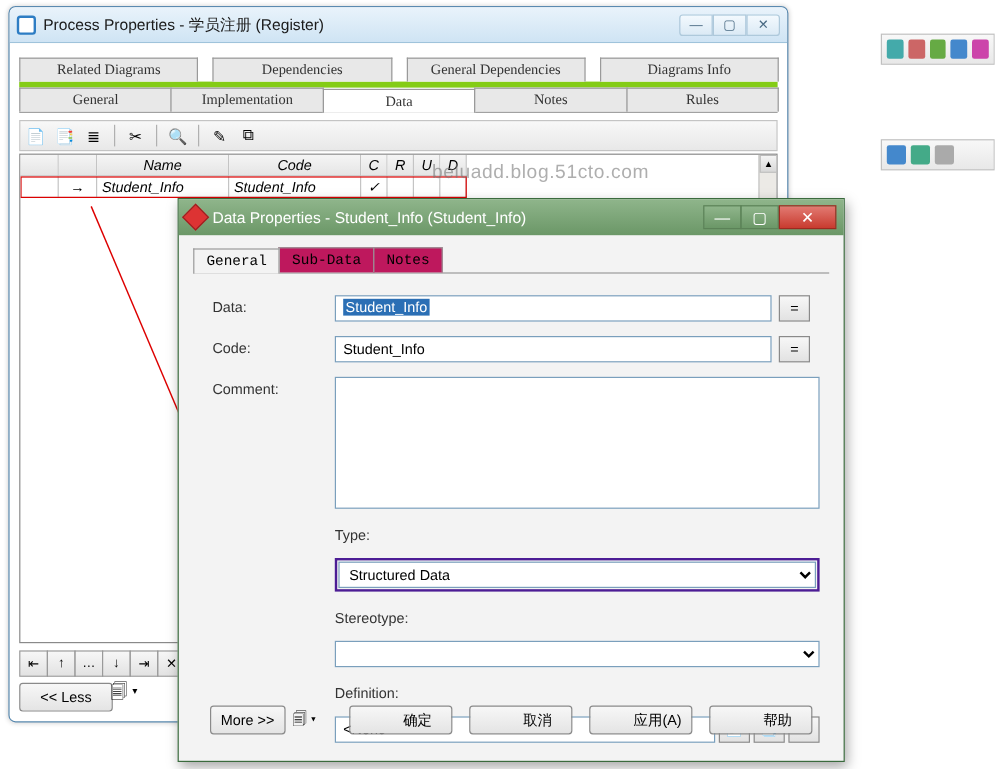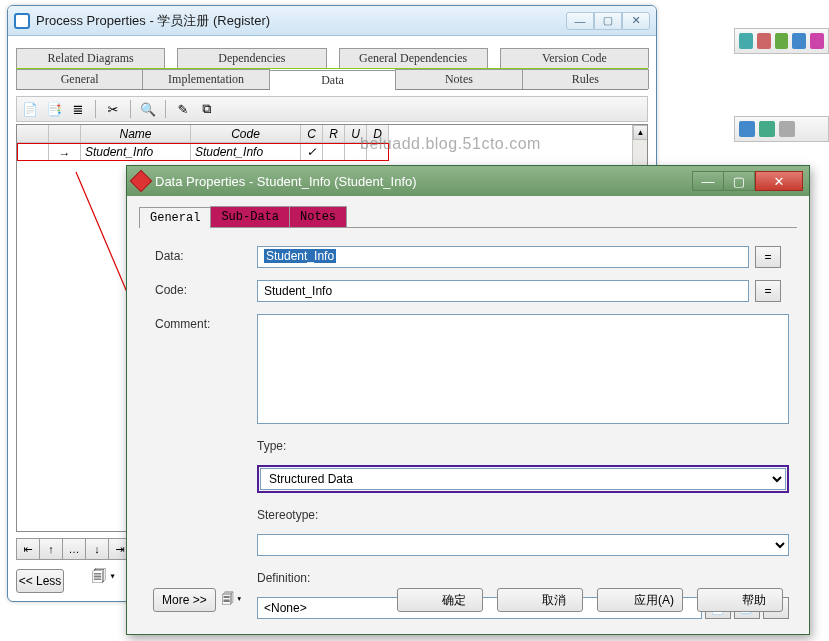--- a/index.html
+++ b/index.html
@@ -16,21 +16,21 @@
 .win1 .title-icon { width:16px; height:16px; border:2px solid #2d7dc4; border-radius:3px; background:#fff;}
 .win1 .title { flex:1; font-size:13px; }
 .ctrl-btns { display:flex; gap:0; }
 .ctrl-btn { width:28px; height:18px; border:1px solid #aec9db; background:linear-gradient(#f3f9fe,#dbeaf5); display:flex; align-items:center; justify-content:center; color:#4a6b84; font-size:11px; cursor:default;}
 .ctrl-btn:first-child{ border-radius:3px 0 0 3px;}
 .ctrl-btn:last-child{ border-radius:0 3px 3px 0;}
 
 .win1 .client { position:absolute; left:8px; top:42px; right:8px; bottom:8px; }
 
 
-.tabrow { display:flex; border-bottom:1px solid #84cc16;gap:13px; }
+.tabrow { display:flex; border-bottom:5px solid #84cc16;gap:13px; }
 .tabrow2 { display:flex; border-bottom:1px solid #8a8a8a; }
 .tab { flex:1; text-align:center; padding:2px 6px; font-size:12px; background:#e8e8e8; border:1px solid #9a9a9a; border-bottom:none; margin-right:-1px; font-family:"Courier New",monospace; color:#333; cursor:default;}
 .tab.active { background:#fff; position:relative; top:1px; }
 .tabrow .tab{ font-family: "Segoe UI", Tahoma; }
 .tabrow2 .tab{ font-family: "Segoe UI", Tahoma; }
 
 
 .toolbar1 { margin-top:6px; height:26px; border:1px solid #c4c4c4; background:linear-gradient(#f8f8f8,#e8e8e8); display:flex; align-items:center; padding:0 4px; gap:6px;}
 .tb-ico { width:18px; height:18px; display:inline-flex; align-items:center; justify-content:center; font-size:13px;}
 .sep { width:1px; height:18px; background:#b0b0b0; margin:0 2px;}
@@ -42,30 +42,30 @@
 .th { background:linear-gradient(#f5f5f5,#e5e5e5); font-weight:normal; }
 .td.name,.td.code { justify-content:flex-start;}
 .redbox { position:absolute; border:1px solid #d00; pointer-events:none;}
 .scrollbar-v { position:absolute; right:0; top:0; width:15px; height:100%; background:#eceae6; border-left:1px solid #c4c4c4;}
 .sb-btn{width:15px;height:15px;background:linear-gradient(#f4f4f4,#d8d8d8);border:1px solid #bbb;display:flex;align-items:center;justify-content:center;font-size:8px;}
 .scrollbar-v .sb-btn:last-child{position:absolute;bottom:0;}
 
 .nav-btns { margin-top:6px; display:flex; gap:0;}
 .nav-btns .nb { width:24px; height:22px; border:1px solid #9a9a9a; background:linear-gradient(#f7f7f7,#e2e2e2); display:flex; align-items:center; justify-content:center; font-size:11px; margin-right:-1px;}
 
-.less-btn { position:absolute; left:0; bottom:0; width:48px; height:24px; border:1px solid #8a8a8a; background:linear-gradient(#f7f7f7,#e4e4e4); display:flex; align-items:center; justify-content:center; gap:4px; border-radius:3px;}
+.less-btn { position:absolute; left:0; bottom:0; width:78px; height:24px; border:1px solid #8a8a8a; background:linear-gradient(#f7f7f7,#e4e4e4); display:flex; align-items:center; justify-content:center; gap:4px; border-radius:3px;}
 
 
 .watermark{ position:absolute; left:360px; top:135px; font-size:16px; color:rgba(120,120,120,.6); font-family:Arial; letter-spacing:.5px; pointer-events:none;}
 
 
 .arrow-line { position:absolute; pointer-events:none; }
 
 
-.win2 { position:absolute; left:126px; top:165px; width:684px; height:470px; background:#f3f3f3; border:1px solid #3a6a3d; box-shadow:2px 4px 10px rgba(0,0,0,.35);}
+.win2 { position:absolute; left:148px; top:165px; width:556px; height:470px; background:#f3f3f3; border:1px solid #3a6a3d; box-shadow:2px 4px 10px rgba(0,0,0,.35);}
 .win2 .titlebar2 { height:30px; background:linear-gradient(#8fb58b,#6b9767); display:flex; align-items:center; padding:0 6px; gap:6px; color:#fff;}
 .win2 .title2-icon{ width:16px;height:16px; background:#d33; transform:rotate(45deg); border:1px solid #922;}
 .win2 .title2 { flex:1; font-size:13px; color:#fff;}
 .ctrl2 { display:flex;}
 .ctrl2 .cb{ width:32px; height:20px; display:flex; align-items:center; justify-content:center; color:#fff; font-size:13px;}
 .ctrl2 .cb.min,.ctrl2 .cb.max{ background:linear-gradient(#8fb58b,#6b9767); border:1px solid #5b8257; margin-left:-1px;}
 .ctrl2 .cb.close{ background:linear-gradient(#e27a72,#c83b2f); border:1px solid #9c2a20; width:48px;}
 
 .win2 .client2 { position:absolute; left:12px; top:40px; right:12px; bottom:12px; background:#f3f3f3;}
 
@@ -114,21 +114,21 @@
       <div class="ctrl-btn">—</div>
       <div class="ctrl-btn">▢</div>
       <div class="ctrl-btn">✕</div>
     </div>
   </div>
   <div class="client">
     <div class="tabrow">
       <div class="tab">Related Diagrams</div>
       <div class="tab">Dependencies</div>
       <div class="tab">General Dependencies</div>
-      <div class="tab">Version Code</div>
+      <div class="tab">Diagrams Info</div>
     </div>
     <div class="tabrow2">
       <div class="tab">General</div>
       <div class="tab">Implementation</div>
       <div class="tab active">Data</div>
       <div class="tab">Notes</div>
       <div class="tab">Rules</div>
     </div>
 
     <div class="toolbar1">

